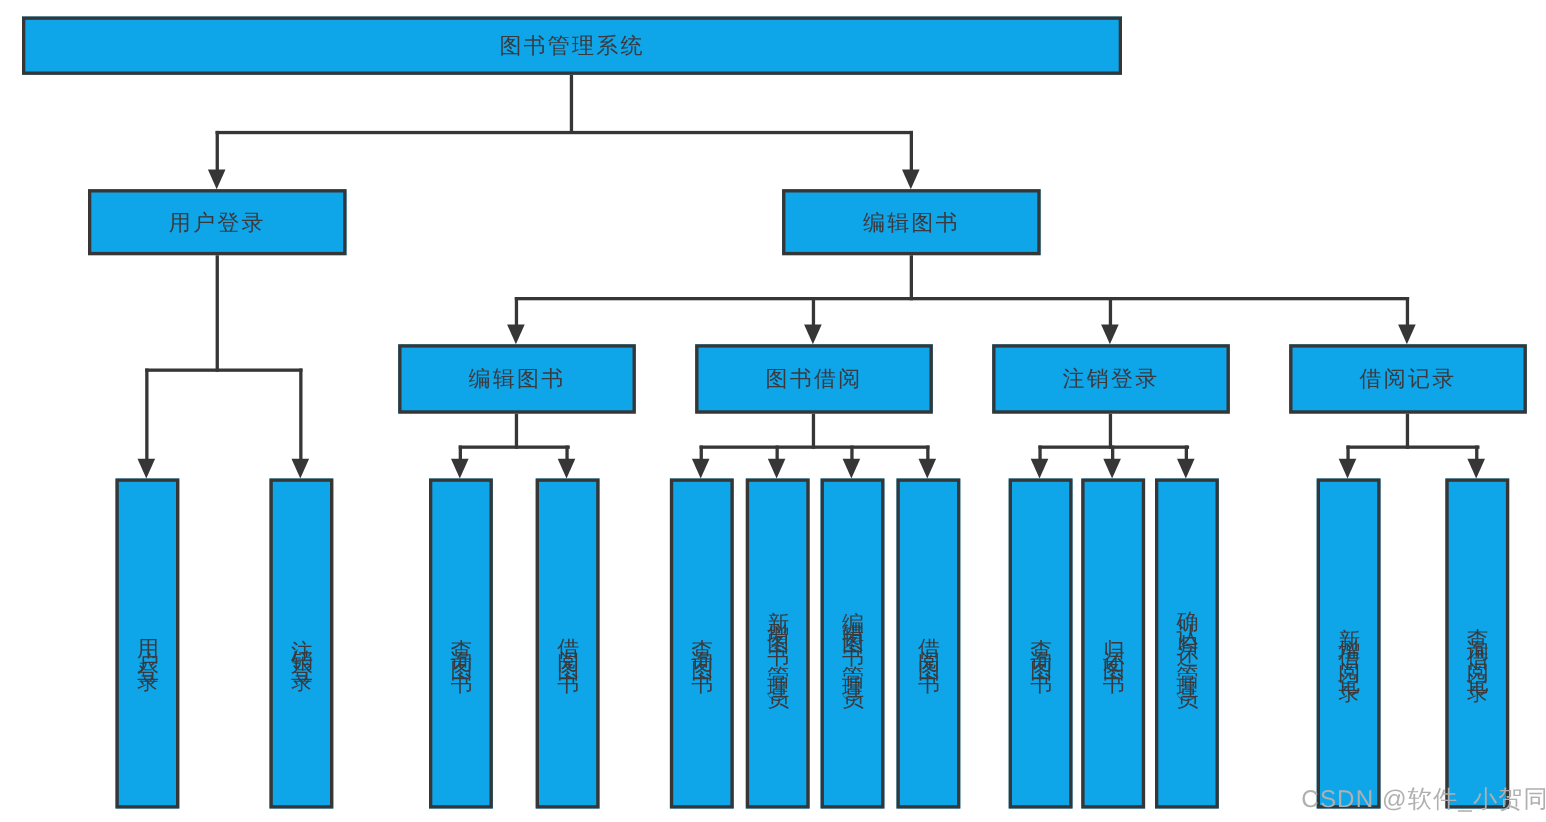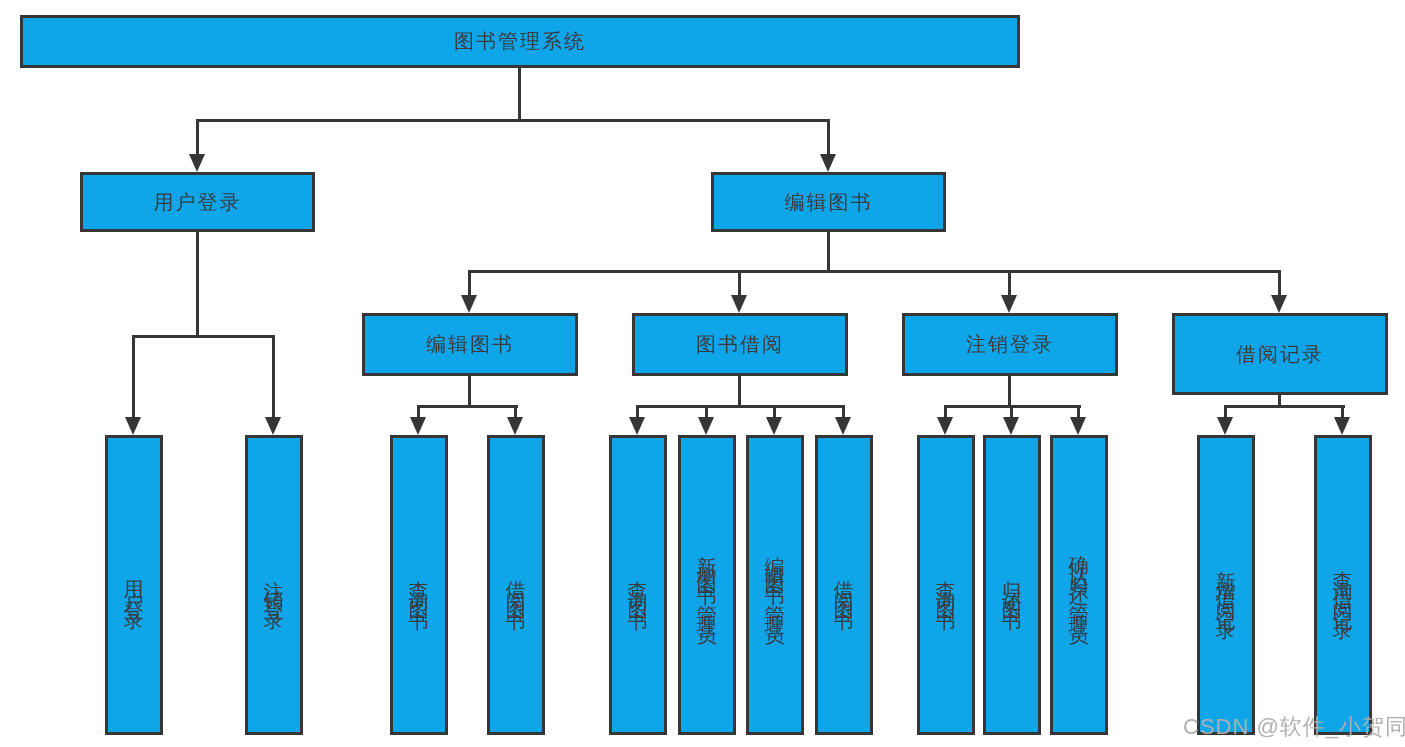--- a/index.html
+++ b/index.html
@@ -107,21 +107,21 @@
 
   <div class="box" style="left:362px;top:313px;width:216px;height:63px">
     <span>编辑图书</span>
   </div>
   <div class="box" style="left:632px;top:313px;width:216px;height:63px">
     <span>图书借阅</span>
   </div>
   <div class="box" style="left:902px;top:313px;width:216px;height:63px">
     <span>注销登录</span>
   </div>
-  <div class="box" style="left:1172px;top:313px;width:216px;height:82px">
+  <div class="box" style="left:1172px;top:313px;width:216px;height:63px">
     <span>借阅记录</span>
   </div>
 
   <div class="vline" style="left:468px;top:376px;height:32px"></div>
   <div class="hline" style="left:417px;top:405px;width:101px"></div>
   <div class="vline" style="left:417px;top:405px;height:14px"></div>
   <div class="arrow" style="left:410px;top:417px"></div>
   <div class="vline" style="left:514px;top:405px;height:14px"></div>
   <div class="arrow" style="left:507px;top:417px"></div>
 

